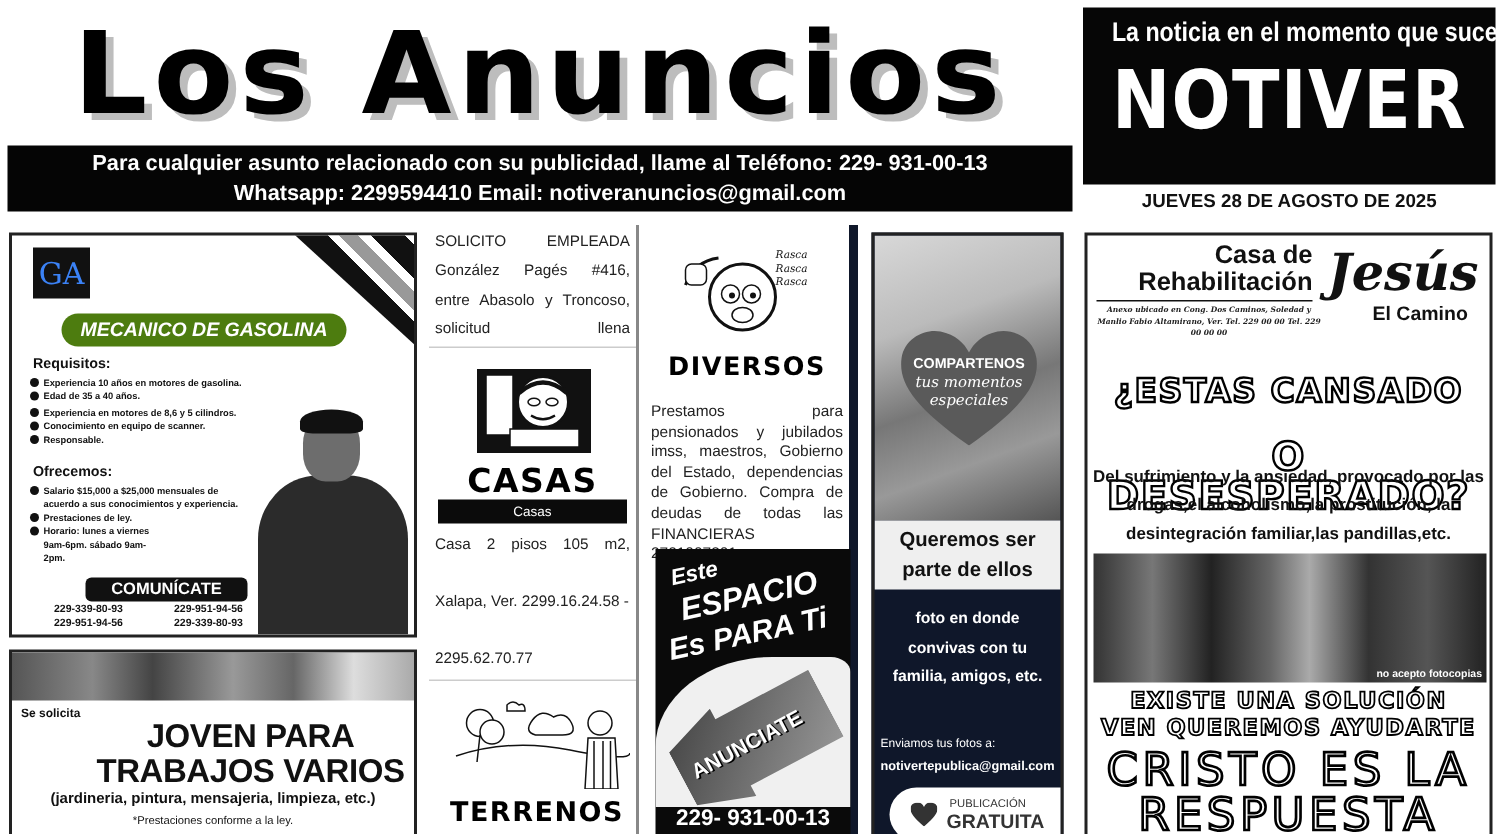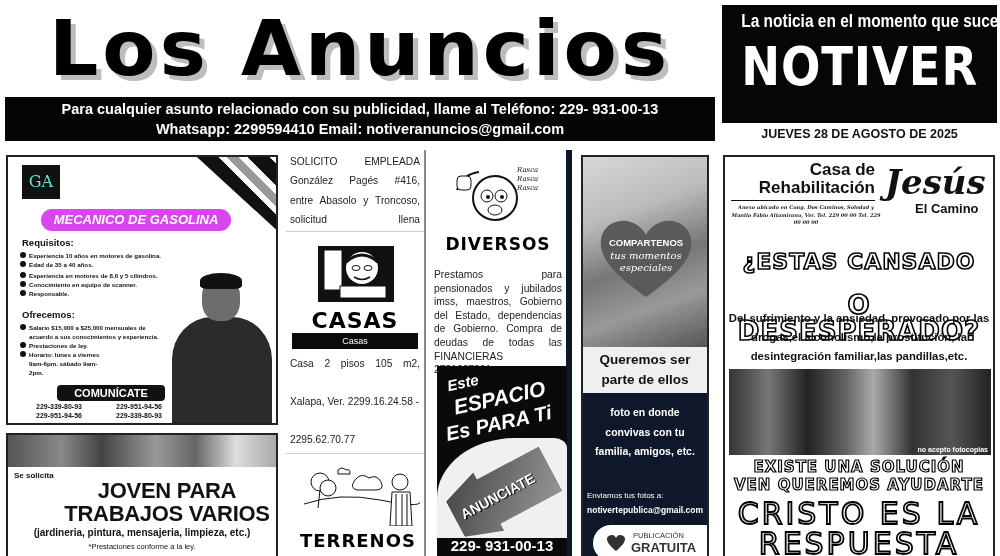--- a/index.html
+++ b/index.html
@@ -18,27 +18,27 @@
   .notiver-tagline { font-size: 18px; font-weight: bold; margin-top: 6px; transform: scaleX(0.86); white-space: nowrap; }
   .notiver-logo { font-family: "DejaVu Sans", sans-serif; font-weight: 900; font-size: 54px; letter-spacing: 1px; line-height: 70px; transform: scaleX(0.86); }
   .notiver-date { position: absolute; left: 722px; top: 127px; width: 275px; text-align: center; font-weight: bold; font-size: 12.5px; }
 
   
   .col { position: absolute; top: 153px; bottom: 0; }
   .box { position: absolute; border: 2px solid #222; background: #fff; overflow: hidden; }
 
   
   .ad-mec { left: 6px; top: 155px; width: 272px; height: 270px; }
-  .mec-logo { position: absolute; left: 14px; top: 8px; width: 38px; height: 34px; background: #111; color: #5eead4;
-    font-size: 16px; text-align: center; line-height: 34px; font-family: "DejaVu Serif", serif; }
+  .mec-logo { position: absolute; left: 14px; top: 8px; width: 38px; height: 34px; background: #111; color: #3b82f6;
+    font-size: 20px; text-align: center; line-height: 34px; font-family: "DejaVu Serif", serif; }
   .mec-stripes { position: absolute; right: -30px; top: -10px; width: 120px; height: 110px;
     background: repeating-linear-gradient(45deg, #fff 0 6px, #111 6px 22px, #fff 22px 27px, #999 27px 36px); transform: rotate(0deg); clip-path: polygon(0 0, 100% 0, 100% 100%); }
   .mec-h1 { position: absolute; left: 50px; top: 8px; width: 160px; text-align: center; font-weight: bold; font-style: italic;
     font-size: 17px; line-height: 19px; }
-  .mec-pill { position: absolute; left: 33px; top: 52px; width: 190px; height: 22px; background: #d946ef; color: #fff;
+  .mec-pill { position: absolute; left: 33px; top: 52px; width: 190px; height: 22px; background: #4d7c0f; color: #fff;
     border-radius: 12px; font-weight: bold; font-style: italic; font-size: 13px; text-align: center; line-height: 22px; }
   .mec-sec { position: absolute; left: 14px; font-weight: bold; font-size: 9.5px; }
   .mec-list { position: absolute; left: 12px; list-style: none; font-size: 6.2px; font-weight: bold; line-height: 9px; }
   .mec-list li { display: flex; align-items: flex-start; gap: 3px; }
   .check { display: inline-block; width: 6px; height: 6px; border-radius: 50%; background: #111; flex: none; margin-top: 1px; }
   .mec-person { position: absolute; right: 4px; bottom: 0; width: 100px; height: 148px; }
   .mec-head { position: absolute; left: 30px; top: 0; width: 38px; height: 46px; background: #6d6d6d; border-radius: 45% 45% 40% 40%; }
   .mec-hair { position: absolute; left: 28px; top: -2px; width: 42px; height: 16px; background: #111; border-radius: 50% 50% 20% 20%; }
   .mec-body { position: absolute; left: 0; top: 42px; width: 100px; height: 106px; background: #2b2b2b; border-radius: 40% 40% 0 0; }
   .mec-cta { position: absolute; left: 49px; top: 228px; width: 108px; height: 16px; background: #111; color: #fff; border-radius: 4px;

